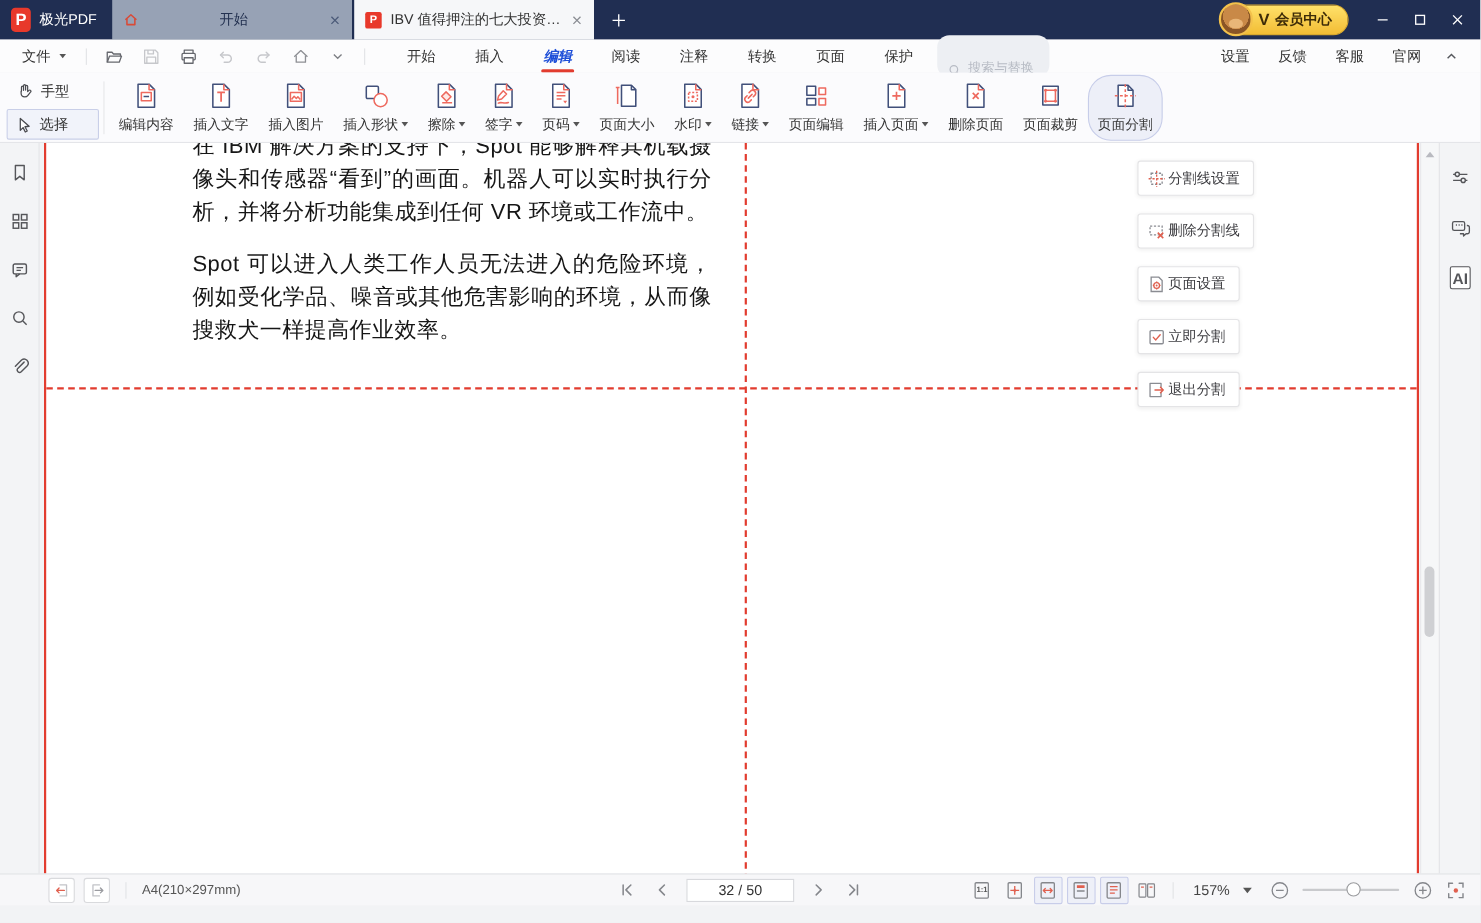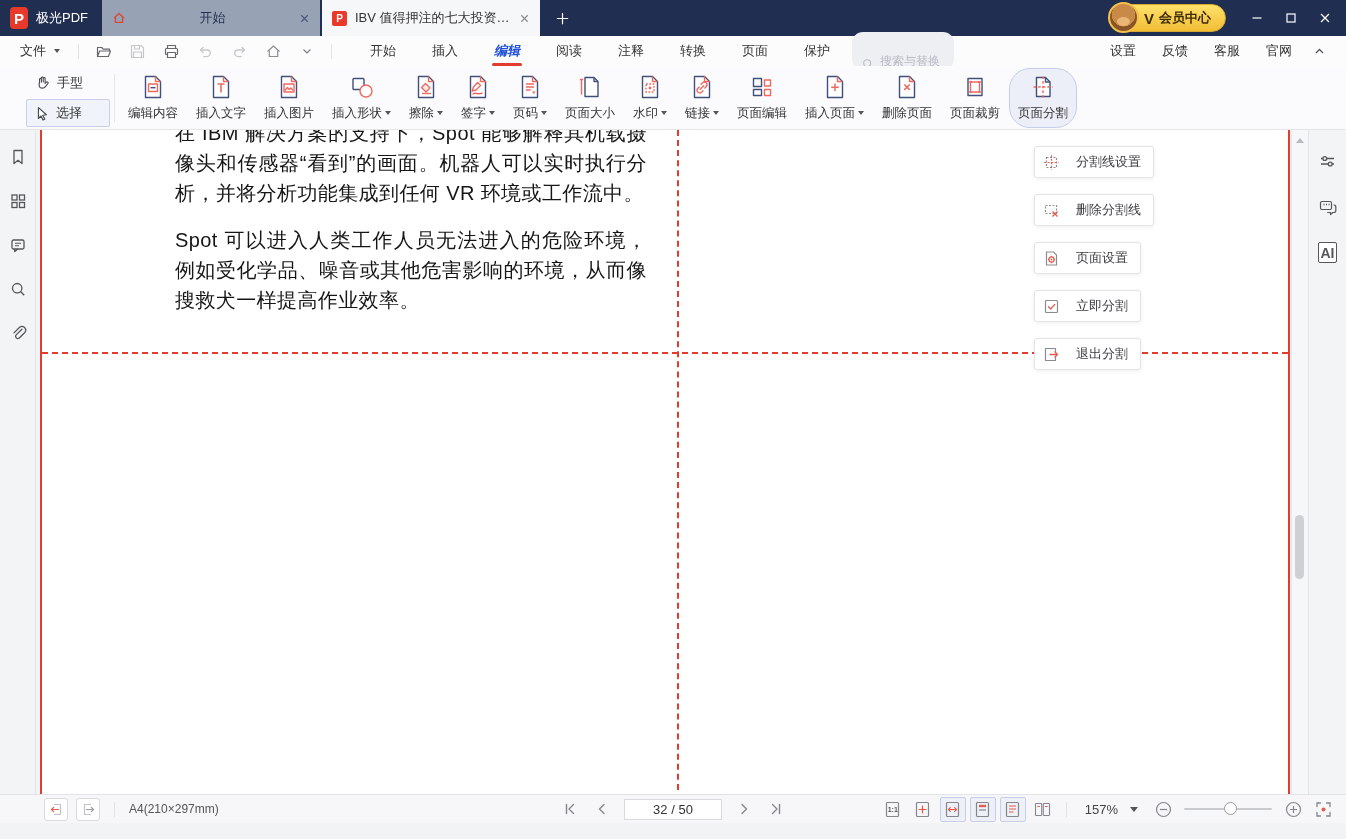--- a/index.html
+++ b/index.html
@@ -34,21 +34,21 @@
   .menus{display:flex;margin-left:14px;}
   .menu{padding:0 18px;height:30px;line-height:30px;position:relative;white-space:nowrap;}
   .menu.active{color:#1d4ed8;font-weight:bold;font-style:italic;}
   .menu.active::after{content:"";position:absolute;left:16px;right:16px;bottom:0;height:3px;background:#e23c2f;border-radius:2px;}
   .searchpill{margin-left:4px;width:82px;height:38px;border-radius:11px;background:#edeff3;color:#b7bbc4;display:flex;align-items:flex-end;gap:6px;padding:0 10px;font-size:12px;white-space:nowrap;}
   .menubar-right{margin-left:auto;display:flex;align-items:center;padding-right:12px;}
   .menubar-right .ritem{padding:0 13px;white-space:nowrap;}
   .collapse-btn{padding:0 8px;}
 
   
-  .toolbar{position:absolute;left:0;top:66px;right:0;height:64px;background:#fbfbfd;border-bottom:1px solid #e4e5e9;display:flex;align-items:center;box-sizing:border-box;padding-left:20px;}
+  .toolbar{position:absolute;left:0;top:66px;right:0;height:64px;background:#fbfbfd;border-bottom:1px solid #e4e5e9;display:flex;align-items:center;box-sizing:border-box;}
   .modes{width:84px;flex:none;display:flex;flex-direction:column;gap:2px;padding-left:6px;}
   .mode{display:flex;align-items:center;gap:6px;height:26px;padding:0 7px;border:1px solid transparent;border-radius:2px;}
   .mode.selected{background:#f1f3fa;border-color:#c9cfe8;}
   .tsep{width:1px;height:48px;background:#e6e7ea;margin:0 4px;flex:none;}
   .tools{display:flex;align-items:center;height:100%;}
   .tool{display:flex;flex-direction:column;align-items:center;justify-content:center;gap:5px;padding:0 8px;height:58px;border:1px solid transparent;border-radius:2px;font-size:12.5px;color:#333;white-space:nowrap;}
   .tool.active{background:#edeff8;border-color:#c7cde9;border-radius:21px;}
   .lblrow{display:flex;align-items:center;}
   .caret{width:0;height:0;border-left:3.5px solid transparent;border-right:3.5px solid transparent;border-top:4px solid #555;margin-left:3px;}
 
@@ -63,21 +63,21 @@
   .doc-text{position:absolute;left:133px;top:-12px;width:472px;font-size:20px;line-height:30px;color:#161616;letter-spacing:.4px;text-align:justify;}
   .doc-text p{margin:0 0 17px 0;}
   .split-vline{position:absolute;left:635px;top:0;bottom:0;width:0;border-left:2px dashed #e23c2f;}
   .split-hline{position:absolute;left:0;right:0;top:222px;height:0;border-top:2px dashed #e23c2f;}
 
   .scrollbar{position:absolute;right:38px;top:0;bottom:0;width:17px;background:#f6f7f8;border-left:1px solid #e8e8ea;box-sizing:border-box;}
   .scroll-up{position:absolute;left:4px;top:8px;width:0;height:0;border-left:4px solid transparent;border-right:4px solid transparent;border-bottom:5px solid #b9bac0;}
   .scroll-thumb{position:absolute;left:3px;width:9px;top:385px;height:64px;border-radius:5px;background:#cfd0d3;}
 
   .split-panel{position:absolute;left:1034px;top:16px;display:flex;flex-direction:column;gap:16px;align-items:flex-start;}
-  .split-btn{display:flex;align-items:center;gap:16px;height:30px;padding:0 12px 0 8px;background:#fff;border:1px solid #e4e4e6;border-radius:3px;box-shadow:0 1px 4px rgba(0,0,0,.07);font-size:13px;color:#3c3c40;white-space:nowrap;}
+  .split-btn{display:flex;align-items:center;gap:2px;height:30px;padding:0 12px 0 8px;background:#fff;border:1px solid #e4e4e6;border-radius:3px;box-shadow:0 1px 4px rgba(0,0,0,.07);font-size:13px;color:#3c3c40;white-space:nowrap;}
 
   
   .statusbar{position:absolute;left:0;right:0;bottom:16px;height:29px;background:#f7f7f9;border-top:1px solid #e2e3e6;display:flex;align-items:center;font-size:12px;color:#555;box-sizing:border-box;}
   .sb-left{display:flex;align-items:center;gap:8px;padding-left:44px;}
   .sb-pagebtn{width:22px;height:21px;border:1px solid #d9dadd;border-radius:3px;background:#fff;display:flex;align-items:center;justify-content:center;}
   .sb-nav{position:absolute;left:50%;top:0;bottom:0;transform:translateX(-50%);display:flex;align-items:center;gap:12px;}
   .navbtn{width:20px;height:20px;display:flex;align-items:center;justify-content:center;}
   .page-input{width:98px;height:21px;border:1px solid #d8d9dd;background:#fff;text-align:center;font-size:13px;color:#333;font-family:"Liberation Sans",sans-serif;box-sizing:border-box;}
   .sb-right{margin-left:auto;display:flex;align-items:center;gap:4px;padding-right:10px;}
   .vbox{width:24px;height:23px;display:flex;align-items:center;justify-content:center;border:1px solid transparent;border-radius:2px;position:relative;}

